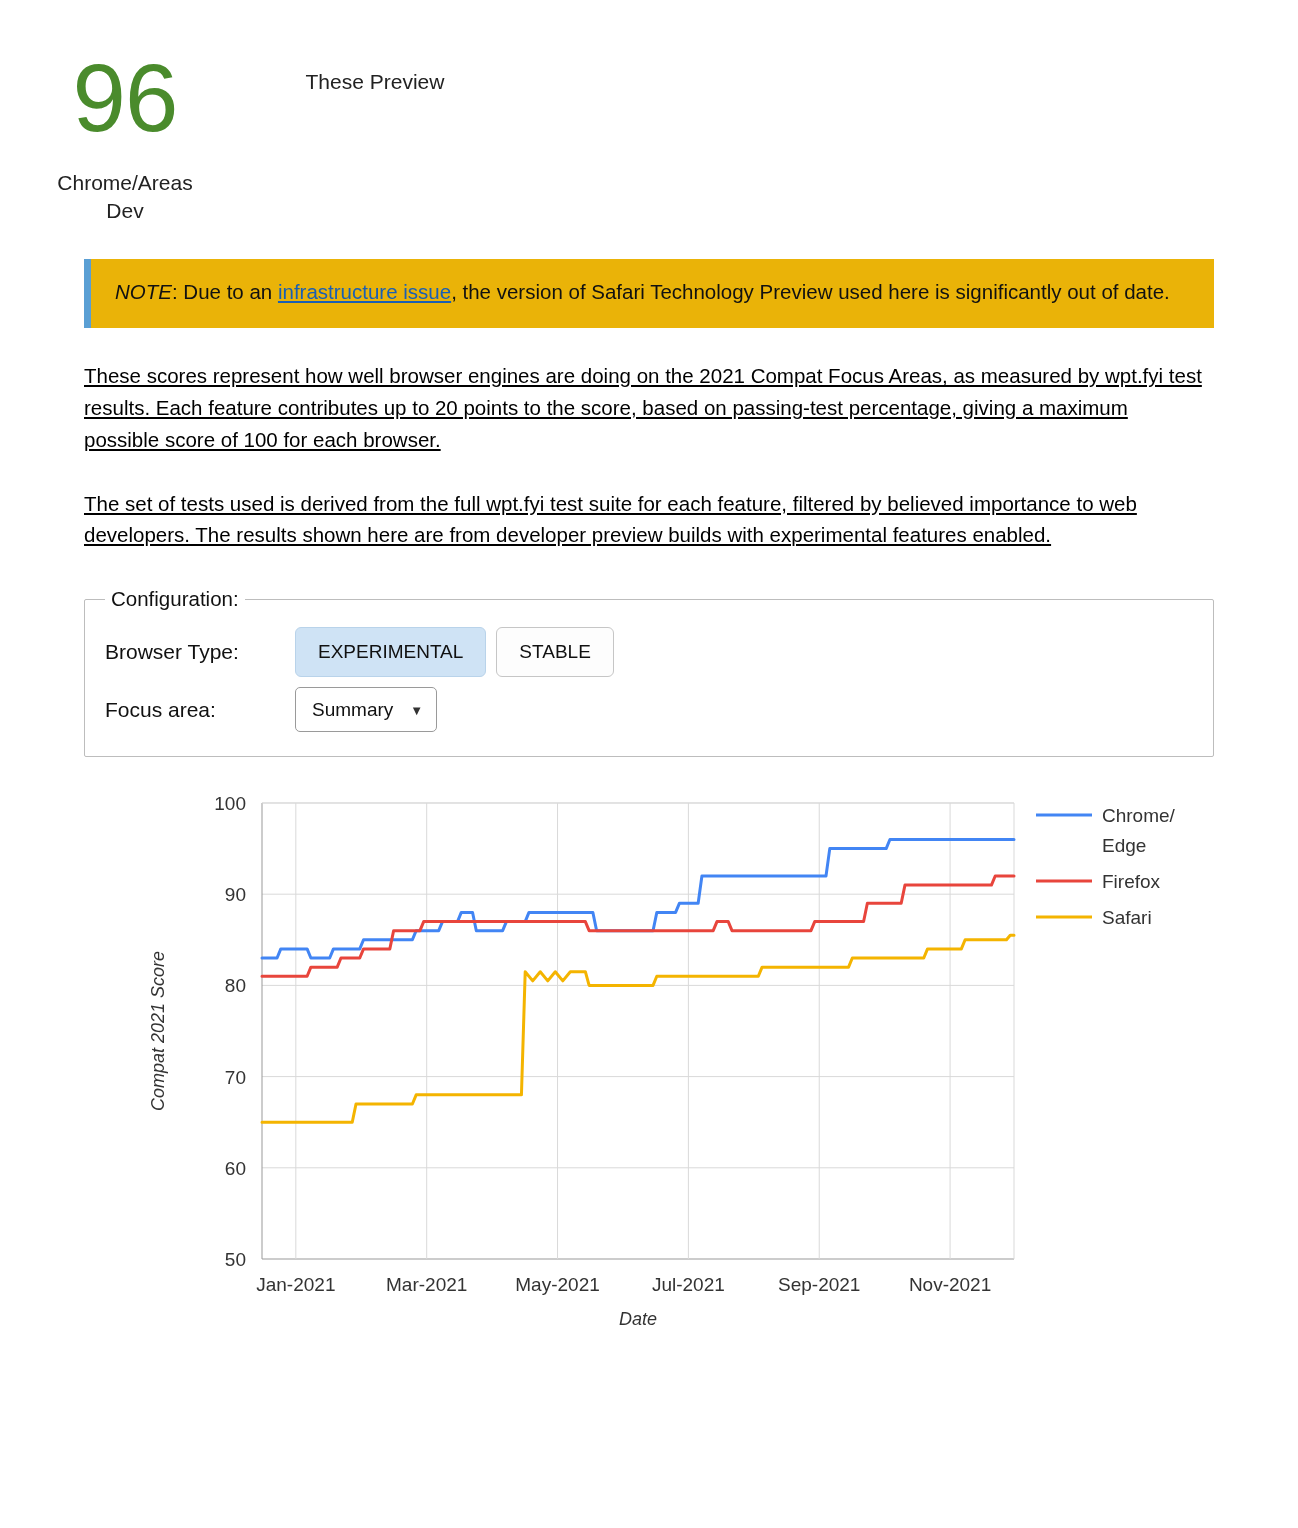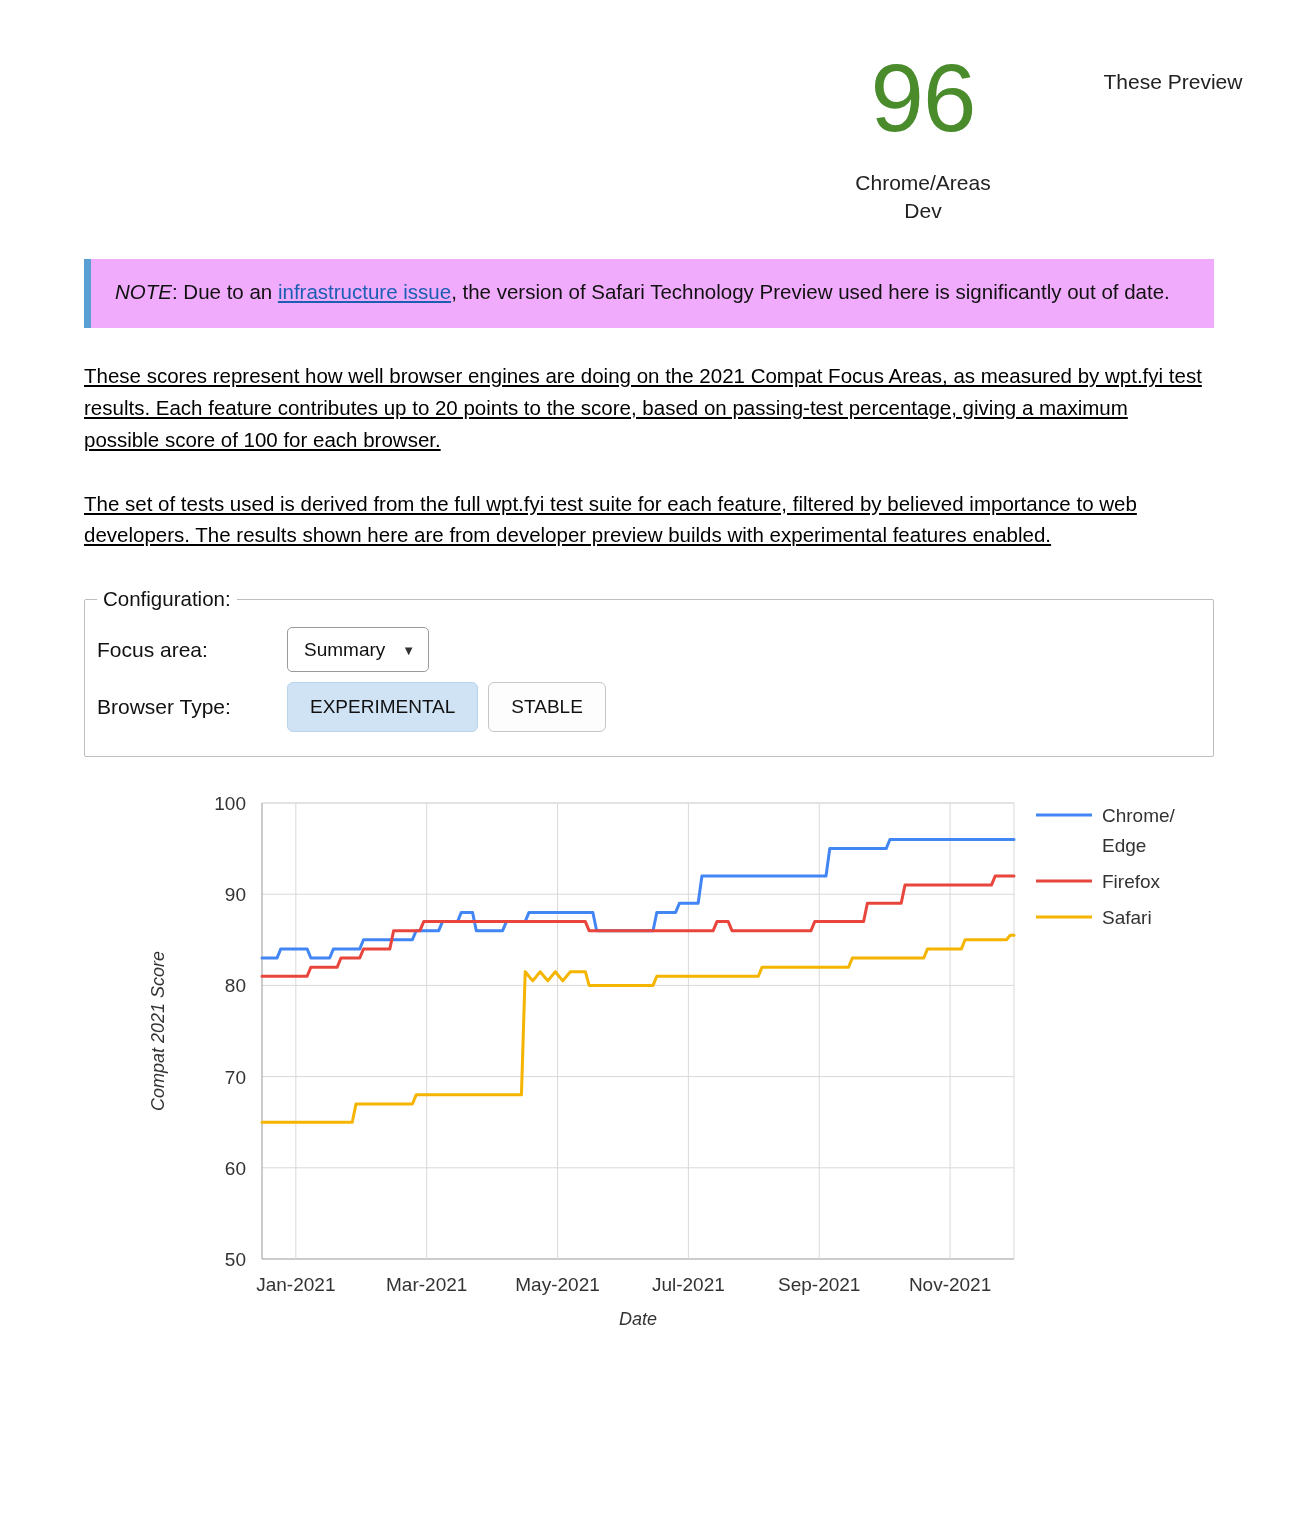--- a/index.html
+++ b/index.html
@@ -17,21 +17,21 @@
   .page {
     position: relative;
     width: 1298px;
     height: 1528px;
     overflow: hidden;
   }
 
   
   .scores {
     display: flex;
-    justify-content: flex-end;
+    justify-content: flex-start;
     gap: 0px;
     padding-top: 48px;
   }
   .score-block {
     width: 250px;
     text-align: center;
   }
   .score-number {
     font-size: 96px;
     line-height: 1.05;
@@ -43,21 +43,21 @@
     font-size: 21px;
     color: #222;
     margin-top: 20px;
     line-height: 1.35;
     padding: 0 40px;
   }
 
   
   .note {
     margin: 34px 84px 0 84px;
-    background: #f0abfc;
+    background: #eab308;
     border-left: 7px solid #5a9fd4;
     padding: 18px 24px 20px 24px;
     font-size: 20.5px;
     line-height: 1.5;
     color: #111;
   }
   .note em {
     font-style: italic;
   }
   .note a {
@@ -73,21 +73,21 @@
     color: #000000;
     max-width: 1120px;
     text-decoration: underline;
   }
 
   
   .config {
     margin: 36px 84px 0 84px;
     border: 1px solid #bdbdbd;
     border-radius: 2px;
-    padding: 6px 20px 24px 12px;
+    padding: 6px 20px 24px 20px;
   }
   .config legend {
     font-size: 20.5px;
     padding: 0 6px;
     color: #111;
   }
   .config-row {
     display: flex;
     align-items: center;
     margin-top: 10px;
@@ -189,33 +189,33 @@
   <div class="note">
     <em>NOTE</em><span>: Due to an </span><a href="#">infrastructure issue</a><span>, the version of Safari Technology Preview used here is significantly out of date.</span>
   </div>
 
   <p class="body-text">These scores represent how well browser engines are doing on the 2021 Compat Focus Areas, as measured by wpt.fyi test results. Each feature contributes up to 20 points to the score, based on passing-test percentage, giving a maximum possible score of 100 for each browser.</p>
   <p class="body-text">The set of tests used is derived from the full wpt.fyi test suite for each feature, filtered by believed importance to web developers. The results shown here are from developer preview builds with experimental features enabled.</p>
 
   <fieldset class="config">
     <legend>Configuration:</legend>
     <div class="config-row">
+      <div class="config-label">Browser Type:</div>
+      <div class="btn-group">
+        <button class="btn active">EXPERIMENTAL</button>
+        <button class="btn">STABLE</button>
+      </div>
+    </div>
+    <div class="config-row">
       <div class="config-label">Focus area:</div>
       <div class="select-wrap">
         <select class="focus-select">
           <option>Summary</option>
         </select>
         <span class="select-arrow">▼</span>
-      </div>
-    </div>
-    <div class="config-row">
-      <div class="config-label">Browser Type:</div>
-      <div class="btn-group">
-        <button class="btn active">EXPERIMENTAL</button>
-        <button class="btn">STABLE</button>
       </div>
     </div>
   </fieldset>
 
   <div class="chart-area">
     <svg class="chart-svg" id="chart" width="1298" height="560" viewBox="0 0 1298 560">
         <line x1="262" y1="474" x2="1014" y2="474" stroke="#999" stroke-width="1"></line>
         <text x="246" y="481" text-anchor="end" class="tick-text">50</text>
         <line x1="262" y1="382.8" x2="1014" y2="382.8" stroke="#d9d9d9" stroke-width="1"></line>
         <text x="246" y="389.8" text-anchor="end" class="tick-text">60</text>

